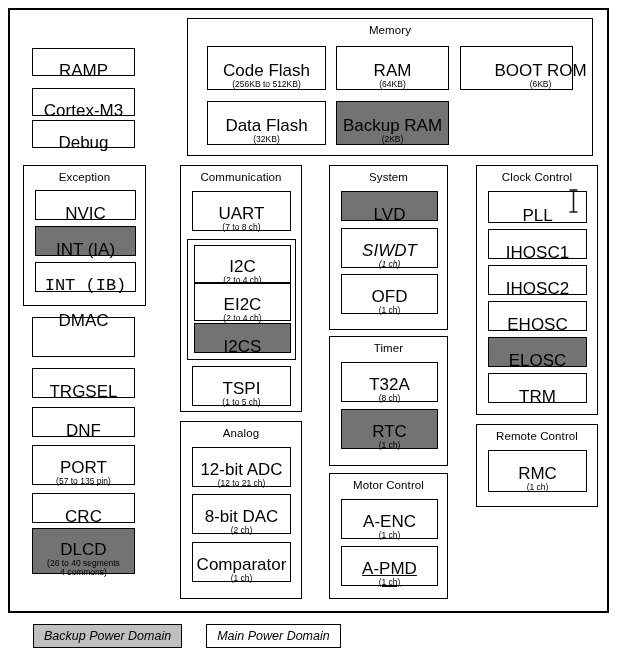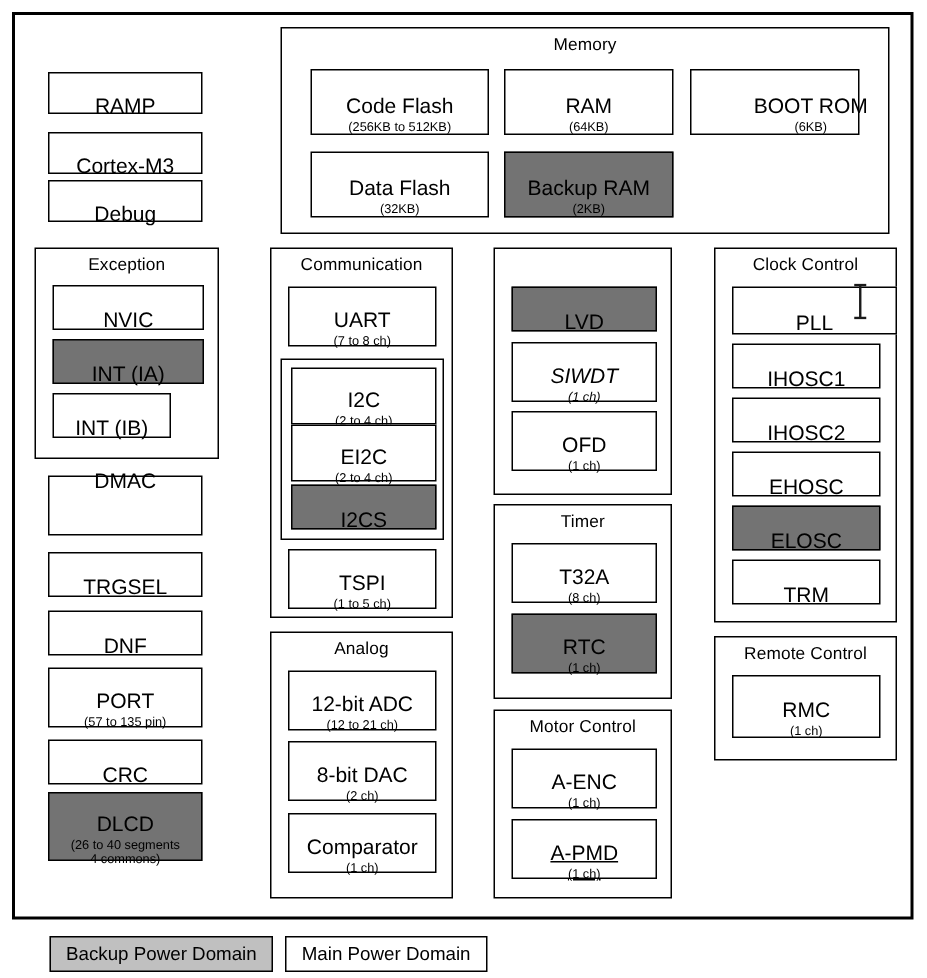--- a/index.html
+++ b/index.html
@@ -64,21 +64,21 @@
     flex-direction: column;
     align-items: center;
     justify-content: center;
     text-align: center;
     box-sizing: border-box;
   }
   .block.gray {
     background: #737373;
   }
   .block .blk-title {
-    font-size: 14px;
+    font-size: 17px;
     line-height: 15px;
     white-space: nowrap;
     margin-top: 16px;
   }
   .block .blk-sub {
     font-size: 8.5px;
     line-height: 10px;
     margin-top: 1px;
     white-space: nowrap;
   }
@@ -87,21 +87,22 @@
     line-height: 9px;
     white-space: nowrap;
   }
 
   
   #legend {
     position: absolute;
     left: 33px;
     top: 624px;
     display: flex;
-    gap: 8px;
+    gap: 24px;
+    font-style: italic;
   }
   .legend-box {
     border: 1.5px solid #000;
     height: 24px;
     display: flex;
     align-items: center;
     justify-content: center;
     font-size: 12.5px;
     background: #fff;
     box-sizing: border-box;
@@ -169,21 +170,21 @@
     <div class="group-title">Exception</div>
 
     <div class="node block" style="left:11px; top:24px; width:101px; height:30px;">
       <span class="blk-title">NVIC</span>
     </div>
 
     <div class="node block gray" style="left:11px; top:60px; width:101px; height:30px;">
       <span class="blk-title">INT (IA)</span>
     </div>
 
-    <div class="node block" style="left:11px; top:96px; width:79px; height:30px;">
+    <div class="node block" style="left:11px; top:96px; width:101px; height:30px;font-family:Liberation Mono, monospace;">
       <span class="blk-title">INT (IB)</span>
     </div>
   </div>
 
   <div class="node block" style="left:22px; top:307px; width:103px; height:40px;gap:39px;">
     <span class="blk-title">DMAC</span>
     <span class="blk-sub">(54 to 64 ch)</span>
   </div>
 
   <div class="node block" style="left:22px; top:358px; width:103px; height:30px;">
@@ -253,20 +254,21 @@
       <span class="blk-sub">(2 ch)</span>
     </div>
 
     <div class="node block" style="left:11px; top:120px; width:99px; height:40px;">
       <span class="blk-title">Comparator</span>
       <span class="blk-sub">(1 ch)</span>
     </div>
   </div>
 
   <div class="node group" style="left:319px; top:155px; width:119px; height:165px;">
+    <div class="group-title">System</div>
 
     <div class="node block gray" style="left:11px; top:25px; width:97px; height:30px;">
       <span class="blk-title">LVD</span>
     </div>
 
     <div class="node block" style="left:11px; top:62px; width:97px; height:40px;font-style:italic;">
       <span class="blk-title">SIWDT</span>
       <span class="blk-sub">(1 ch)</span>
     </div>
 
@@ -300,21 +302,21 @@
 
     <div class="node block" style="left:11px; top:72px; width:97px; height:40px;text-decoration:underline;">
       <span class="blk-title">A-PMD</span>
       <span class="blk-sub">(1 ch)</span>
     </div>
   </div>
 
   <div class="node group" style="left:466px; top:155px; width:122px; height:250px;">
     <div class="group-title">Clock Control</div>
 
-    <div class="node block" style="left:11px; top:25px; width:110px; height:32px;">
+    <div class="node block" style="left:11px; top:25px; width:99px; height:32px;">
       <span class="blk-title">PLL</span>
     </div>
 
     <div class="node block" style="left:11px; top:63px; width:99px; height:30px;">
       <span class="blk-title">IHOSC1</span>
     </div>
 
     <div class="node block" style="left:11px; top:99px; width:99px; height:30px;">
       <span class="blk-title">IHOSC2</span>
     </div>

